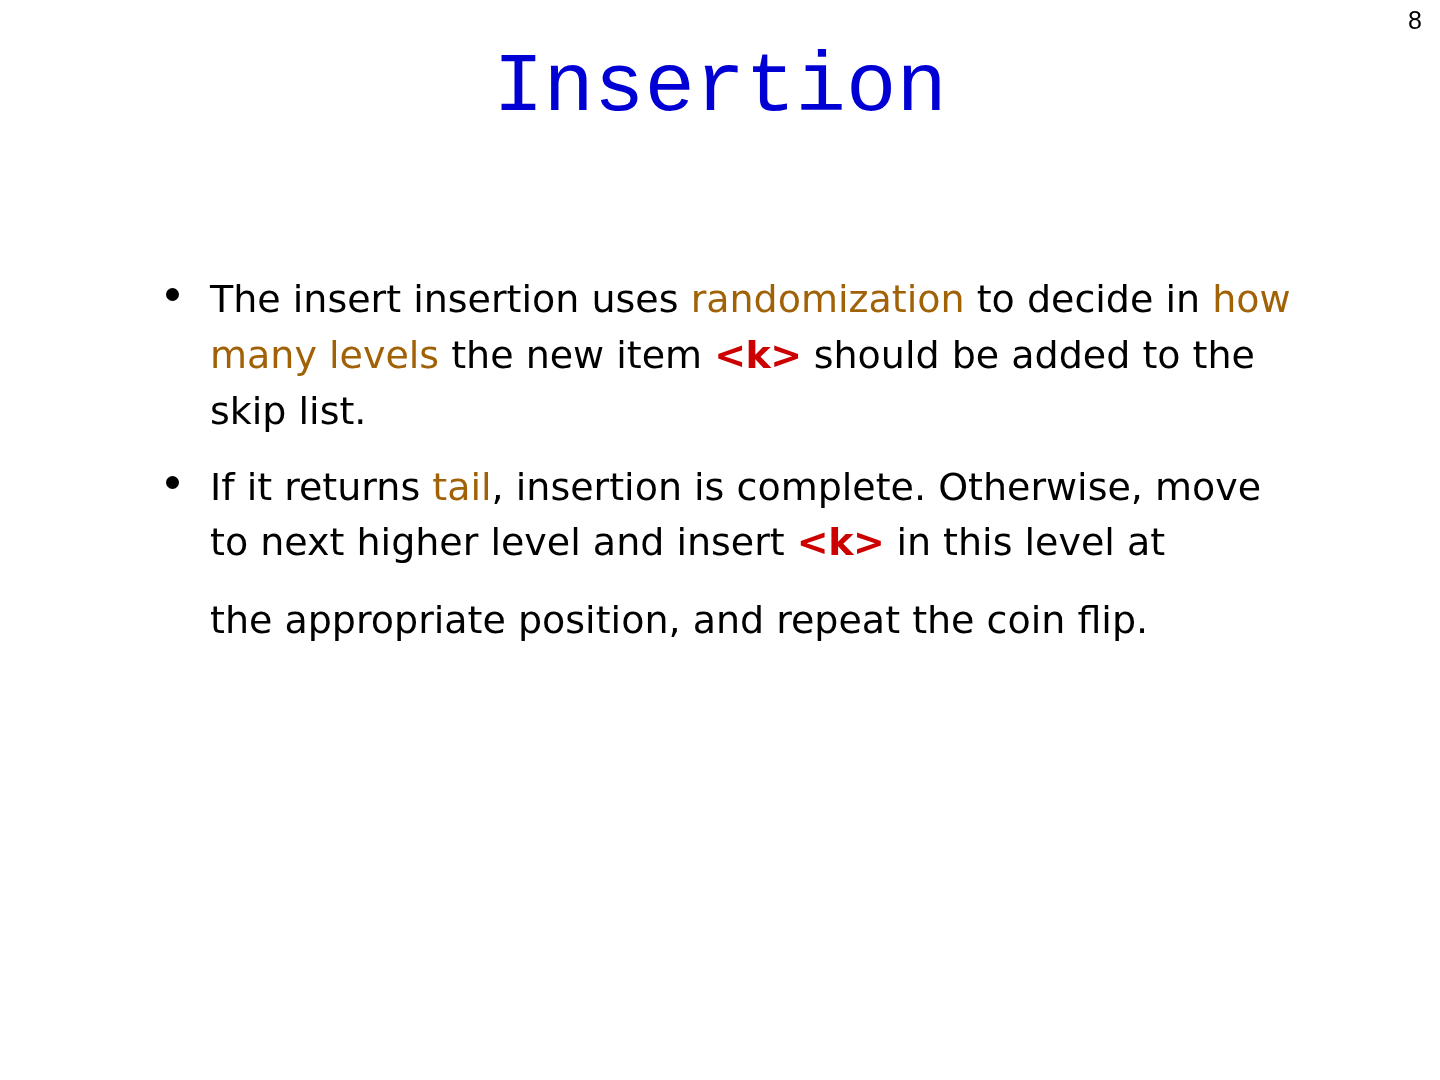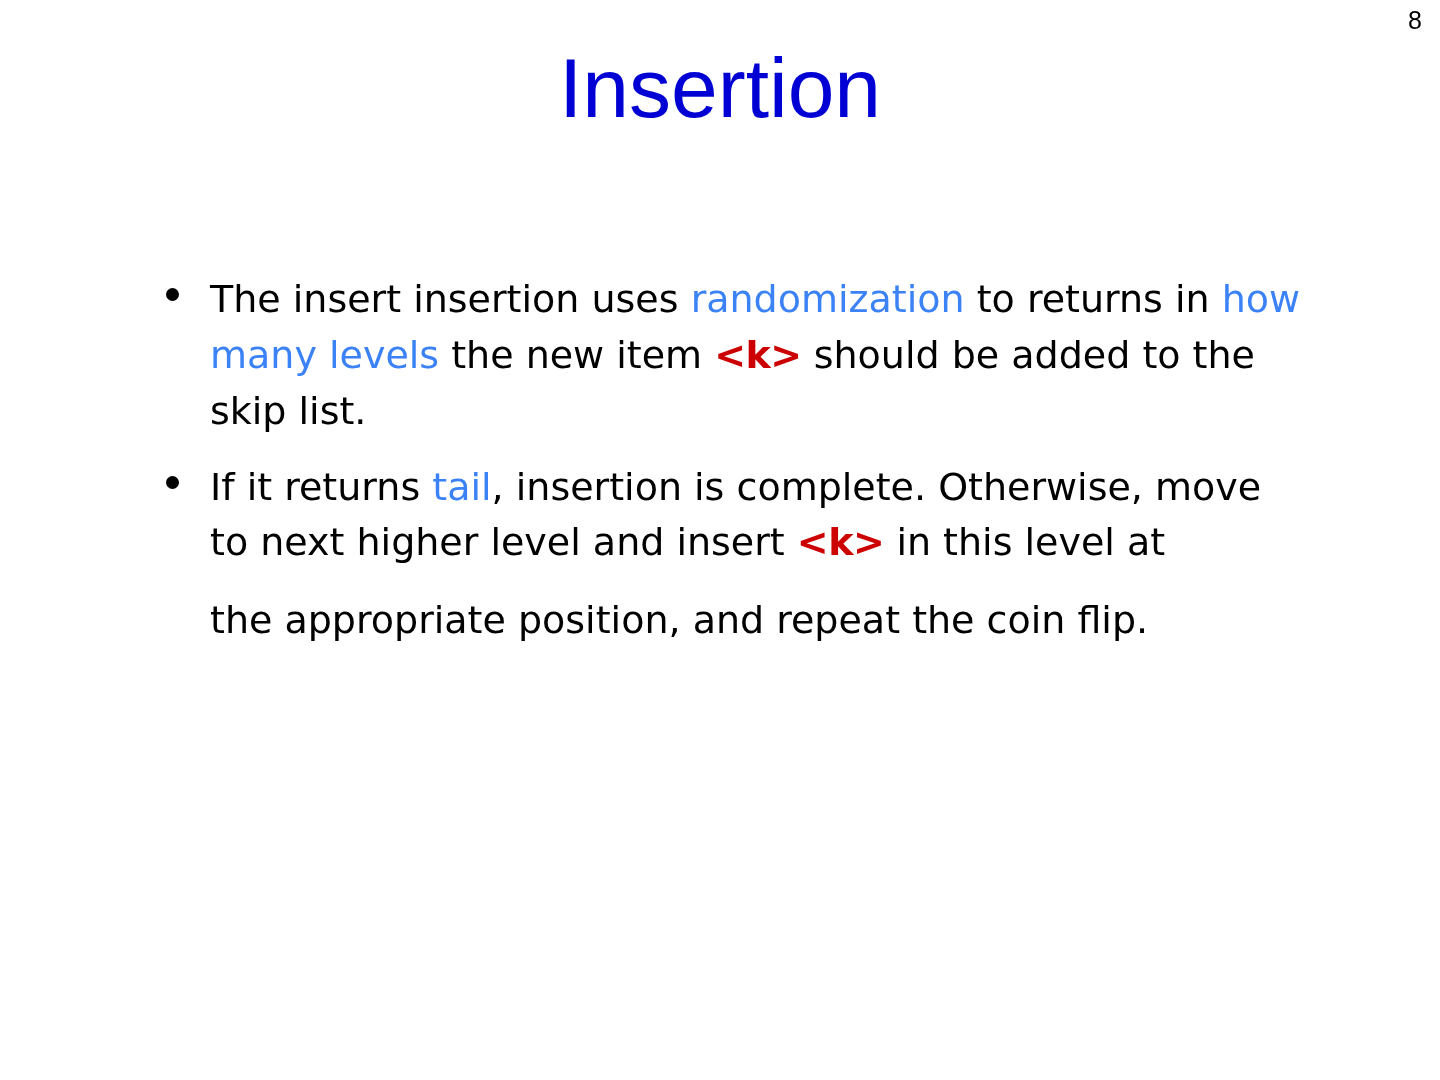--- a/index.html
+++ b/index.html
@@ -28,21 +28,21 @@
     font-size: 25px;
     color: #000000;
     line-height: 1;
   }
   .slide-title {
     position: absolute;
     top: 44px;
     left: 0;
     width: 1440px;
     text-align: center;
-    font-family: Liberation Sans, sans-serif;
+    font-family: Liberation Mono, monospace;
     font-size: 84px;
     font-weight: 400;
     color: #0000D4;
     letter-spacing: 0px;
     line-height: 1.05;
   }
   .body-block {
     position: absolute;
     top: 272px;
     left: 150px;
@@ -63,21 +63,21 @@
   .bullet-dot {
     position: absolute;
     left: 16px;
     top: 0.42em;
     width: 13px;
     height: 13px;
     border-radius: 50%;
     background: #000000;
   }
   .red {
-    color: #3b82f6;
+    color: #a16207;
     text-align: center;
   }
   .mono-k {
     color: #CC0000;
     font-family: "DejaVu Sans", sans-serif;
     font-weight: 600;
     letter-spacing: -0.5px;
   }
   .line-gap {
     display: block;
@@ -90,21 +90,21 @@
 <div class="slide">
 
   <div class="page-number">8</div>
 
   <div class="slide-title">Insertion</div>
 
   <div class="body-block">
 
     <div class="bullet-item">
       <span class="bullet-dot"></span>
-      <span><span>The insert insertion uses </span><span class="red">randomization</span><span> to returns in </span><span class="red">how many levels</span><span> the new item </span><span class="mono-k">&lt;k&gt;</span><span> should be added to the skip list.</span></span>
+      <span><span>The insert insertion uses </span><span class="red">randomization</span><span> to decide in </span><span class="red">how many levels</span><span> the new item </span><span class="mono-k">&lt;k&gt;</span><span> should be added to the skip list.</span></span>
     </div>
 
 
     <div class="bullet-item">
       <span class="bullet-dot"></span>
       <span><span>If it returns </span><span class="red">tail</span><span>, insertion is complete. Otherwise, move to next higher level and insert </span><span class="mono-k">&lt;k&gt;</span><span> in this level at </span><span class="line-gap"></span><span>the appropriate position, and repeat the coin flip.</span></span>
     </div>
 
   </div>
 </div>

